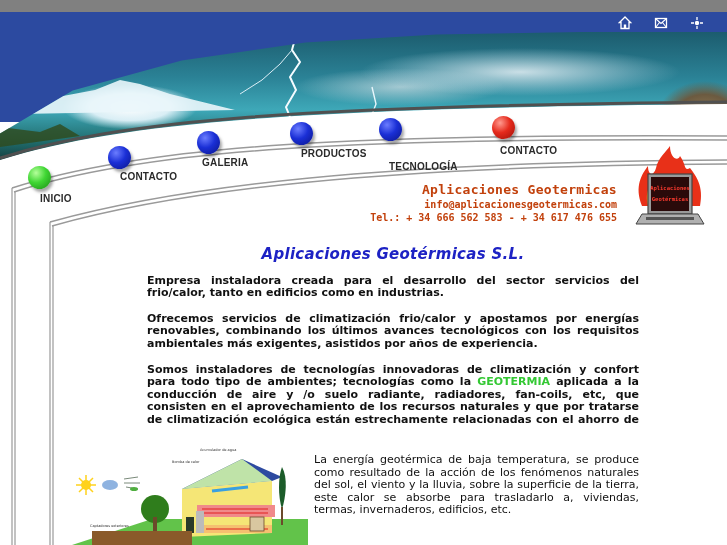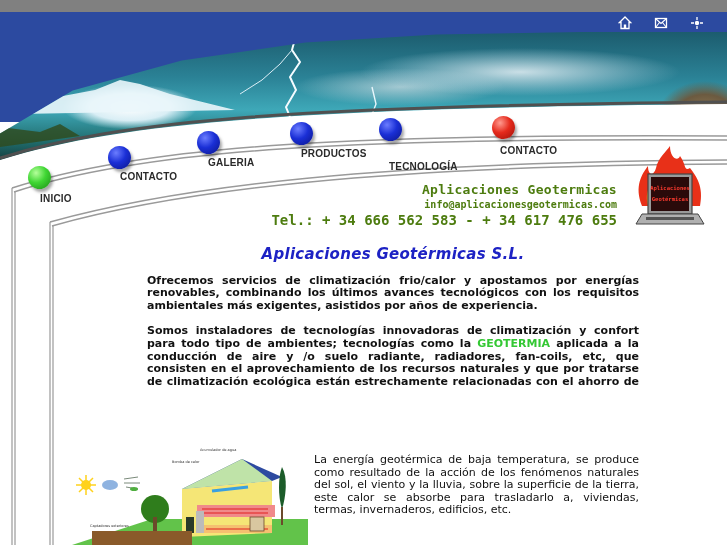--- a/index.html
+++ b/index.html
@@ -28,24 +28,24 @@
   .nav-area { position: absolute; left: 0; top: 100px; width: 727px; height: 445px; }
   .nav-svg { position: absolute; left: 0; top: 0; width: 727px; height: 445px; }
 
   .nav-item { position: absolute; cursor: pointer; }
   .orb { position: absolute; width: 23px; height: 23px; border-radius: 50%; box-shadow: 2px 3px 3px rgba(0,0,0,0.35); }
   .orb.blue { background: radial-gradient(circle at 35% 30%, #6b7dff 0%, #1a2fd6 45%, #0b1588 100%); }
   .orb.green { background: radial-gradient(circle at 35% 30%, #b5ff9b 0%, #3fd633 45%, #1c8a16 100%); }
   .orb.red { background: radial-gradient(circle at 35% 30%, #ff9a8f 0%, #e52a1c 45%, #9c1008 100%); }
   .nav-label { position: absolute; font-family: "Liberation Sans", sans-serif; font-weight: bold; font-size: 10px; color: #2a2a2a; letter-spacing: 0.2px; white-space: nowrap; }
 
-  .company-logo-text { position: absolute; right: 110px; top: 182px; text-align: right; font-family: "DejaVu Sans Mono", monospace; color: #4d7c0f; }
+  .company-logo-text { position: absolute; right: 110px; top: 182px; text-align: right; font-family: "DejaVu Sans Mono", monospace; color: #c2410c; }
   .company-logo-text .name { font-size: 13px; font-weight: bold; letter-spacing: 0.3px; }
   .company-logo-text .email { font-size: 10px; font-weight: bold; margin-top: 2px; }
-  .company-logo-text .phone { font-size: 14px; font-weight: bold; margin-top: 2px; }
+  .company-logo-text .phone { font-size: 10px; font-weight: bold; margin-top: 2px; }
 
   .laptop-logo { position: absolute; left: 634px; top: 146px; width: 72px; height: 82px; }
 
   .content { position: absolute; left: 147px; top: 248px; width: 492px; color: #111; font-size: 11px; line-height: 12.6px; font-weight: bold; }
   .content h1 { font-size: 15px; font-style: italic; font-weight: bold; color: #1d22c4; margin-bottom: 14px; letter-spacing: 0.3px; text-align: center; }
   .content p { text-align: justify; margin-bottom: 13px; }
   .content .hl { color: #33c833; }
   .clip-para { height: 63px; overflow: hidden; }
 
   .house-img { position: absolute; left: 72px; top: 447px; width: 236px; height: 98px; }
@@ -95,21 +95,21 @@
   <div class="nav-item" style="left:28px; top:66px;">
     <div class="orb green" style="left:0; top:0;"></div>
     <span class="nav-label" style="left:12px; top:27px;">INICIO</span>
   </div>
   <div class="nav-item" style="left:108px; top:46px;">
     <div class="orb blue" style="left:0; top:0;"></div>
     <span class="nav-label" style="left:12px; top:25px;">CONTACTO</span>
   </div>
   <div class="nav-item" style="left:197px; top:31px;">
     <div class="orb blue" style="left:0; top:0;"></div>
-    <span class="nav-label" style="left:11px; top:26px;">GALERIA</span>
+    <span class="nav-label" style="left:5px; top:26px;">GALERIA</span>
   </div>
   <div class="nav-item" style="left:290px; top:22px;">
     <div class="orb blue" style="left:0; top:0;"></div>
     <span class="nav-label" style="left:11px; top:26px;">PRODUCTOS</span>
   </div>
   <div class="nav-item" style="left:379px; top:18px;">
     <div class="orb blue" style="left:0; top:0;"></div>
     <span class="nav-label" style="left:10px; top:43px;">TECNOLOGÍA</span>
   </div>
   <div class="nav-item" style="left:492px; top:16px;">
@@ -131,20 +131,21 @@
   <rect x="14" y="28" width="44" height="40" fill="#9a9a9a" stroke="#444" stroke-width="1.2"></rect>
   <rect x="17" y="31" width="38" height="34" fill="#2a0a0a"></rect>
   <text x="36" y="44" font-family="DejaVu Sans Mono, monospace" font-size="5.5" fill="#ff3b2f" text-anchor="middle" font-weight="bold">Aplicaciones</text>
   <text x="36" y="55" font-family="DejaVu Sans Mono, monospace" font-size="5.5" fill="#ff3b2f" text-anchor="middle" font-weight="bold">Geotérmicas</text>
   <polygon points="8,68 64,68 70,78 2,78" fill="#b0b0b0" stroke="#444" stroke-width="1"></polygon>
   <rect x="12" y="71" width="48" height="3" fill="#555"></rect>
 </svg>
 
 <div class="content">
   <h1>Aplicaciones Geotérmicas S.L.</h1>
+  <p>Empresa instaladora creada para el desarrollo del sector servicios del frio/calor, tanto en edificios como en industrias.</p>
   <p>Ofrecemos servicios de climatización frio/calor y apostamos por energías renovables, combinando los últimos avances tecnológicos con los requisitos ambientales más exigentes, asistidos por años de experiencia.</p>
   <p class="clip-para"><span>Somos instaladores de tecnologías innovadoras de climatización y confort para todo tipo de ambientes; tecnologías como la </span><span class="hl">GEOTERMIA</span><span> aplicada a la conducción de aire y /o suelo radiante, radiadores, fan-coils, etc, que consisten en el aprovechamiento de los recursos naturales y que por tratarse de climatización ecológica están estrechamente relacionadas con el ahorro de energía.</span></p>
 </div>
 
 <svg class="house-img" viewBox="0 0 236 98">
   <g>
     <circle cx="14" cy="38" r="5" fill="#ffd21c"></circle>
     <path d="M14 28 L14 48 M4 38 L24 38 M7 31 L21 45 M21 31 L7 45" stroke="#ffd21c" stroke-width="1.5"></path>
   </g>
   <ellipse cx="38" cy="38" rx="8" ry="5" fill="#8fb3e0"></ellipse>

